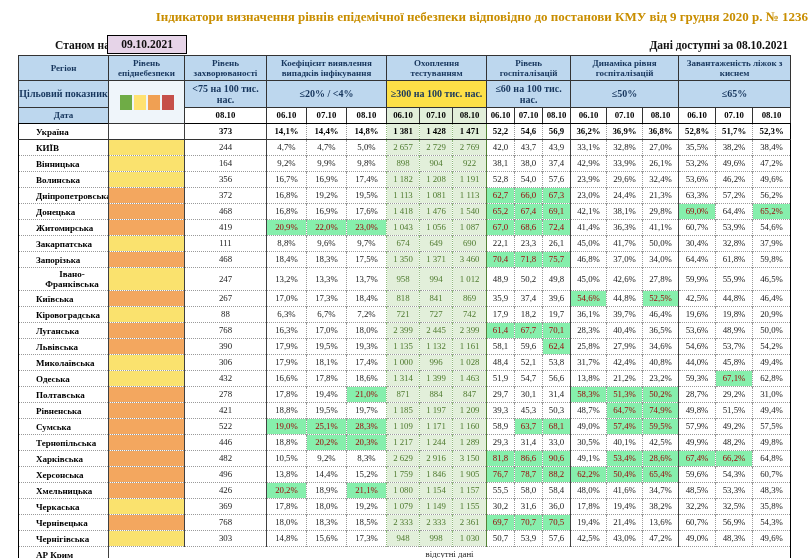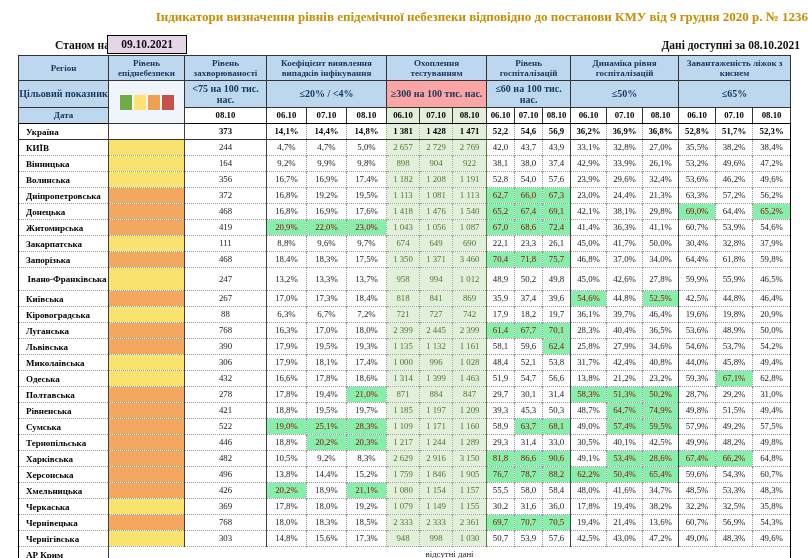--- a/index.html
+++ b/index.html
@@ -4,40 +4,40 @@
 <style>
   html,body{margin:0;padding:0;background:#fff;}
   .page{position:relative;width:808px;height:558px;background:#fff;overflow:hidden;
         font-family:"Liberation Serif","DejaVu Serif",serif;color:#111;}
   .title{position:absolute;top:9px;left:0;width:100%;text-align:right;
          font-size:13px;font-weight:bold;color:#C98E00;}
   .asof-label{position:absolute;left:55px;top:39px;font-size:11.5px;font-weight:bold;}
   .asof-box{position:absolute;left:107px;top:35px;width:78px;height:17px;line-height:17px;
             background:#E6D4E8;border:1.6px solid #000;text-align:center;
             font-size:11.5px;font-weight:bold;}
-  .avail{position:absolute;right:8px;top:39px;font-size:11.5px;font-weight:bold;}
+  .avail{position:absolute;right:20px;top:39px;font-size:11.5px;font-weight:bold;}
 
   table{position:absolute;left:18px;top:55px;border-collapse:collapse;table-layout:fixed;
         width:772px;border:1.5px solid #000;}
   th,td{padding:0;margin:0;overflow:hidden;}
   thead th{background:#BDD7EE;color:#17365D;font-size:9px;font-weight:bold;
            border:1px solid #333;white-space:normal;line-height:1.12;}
   thead tr.r1 th{height:24px;}
   thead tr.r2 th{height:26px;font-size:10px;}
   thead tr.r3 th{height:15px;}
   thead th.datec{background:#fff;color:#000;font-size:8.8px;}
   thead th.datec.tg{background:#E2EFDA;}
   thead th.legend{background:#EFF5FA;}
-  thead th.tgt-green{background:#fca5a5;}
+  thead th.tgt-green{background:#fde047;}
   .sq{display:inline-block;width:12px;height:15px;margin:0 1px;vertical-align:middle;}
 
   tbody td{height:15px;line-height:13px;font-size:8.8px;text-align:center;color:#1a1a1a;
            border-top:1px dotted #9a9a9a;border-left:1px dotted #9a9a9a;white-space:nowrap;}
   tbody tr.tall td{height:22px;text-align:center;}
-  tbody td.region{text-align:left;padding-left:7px;font-weight:bold;font-size:9px;
+  tbody td.region{text-align:left;padding-left:17px;font-weight:bold;font-size:9px;
                   color:#000;border-left:none;white-space:normal;line-height:10px;}
   tbody td.gs{border-left:1px solid #404040;}
   tbody td.gg{border-left:1px solid #548235;}
   tbody td.tg{background:#E2EFDA;color:#4E7A2E;border-left:1px dotted #8FB97C;}
   tbody td.pk{background:#86efac;color:#9C0006;}
   tbody tr.bold td{font-weight:bold;color:#000;}
   tbody tr.bold td{border-bottom:1px solid #333;}
   tbody td.ndc{text-align:center;font-size:8.8px;border-left:1px solid #404040;}
   thead tr.r3 th{border-bottom:1.2px solid #000;}
 </style>

